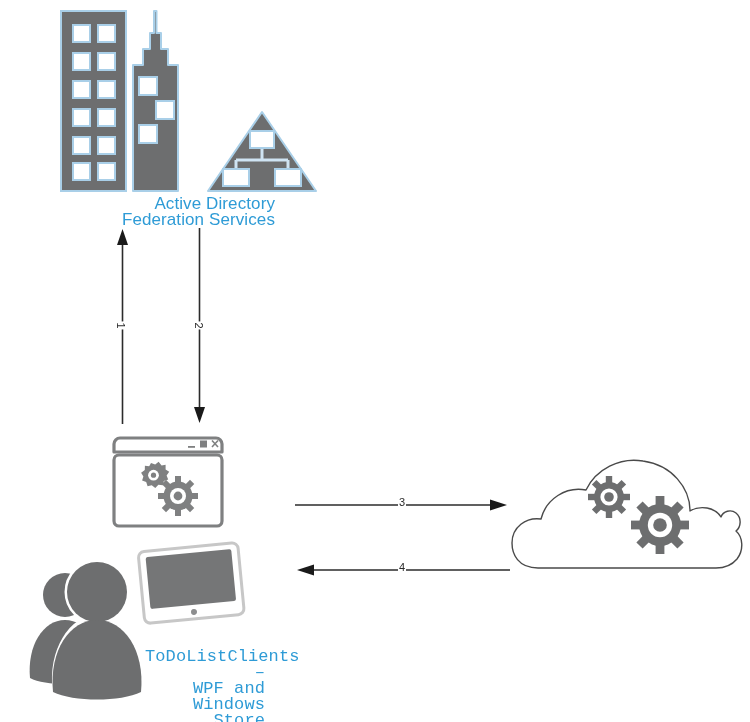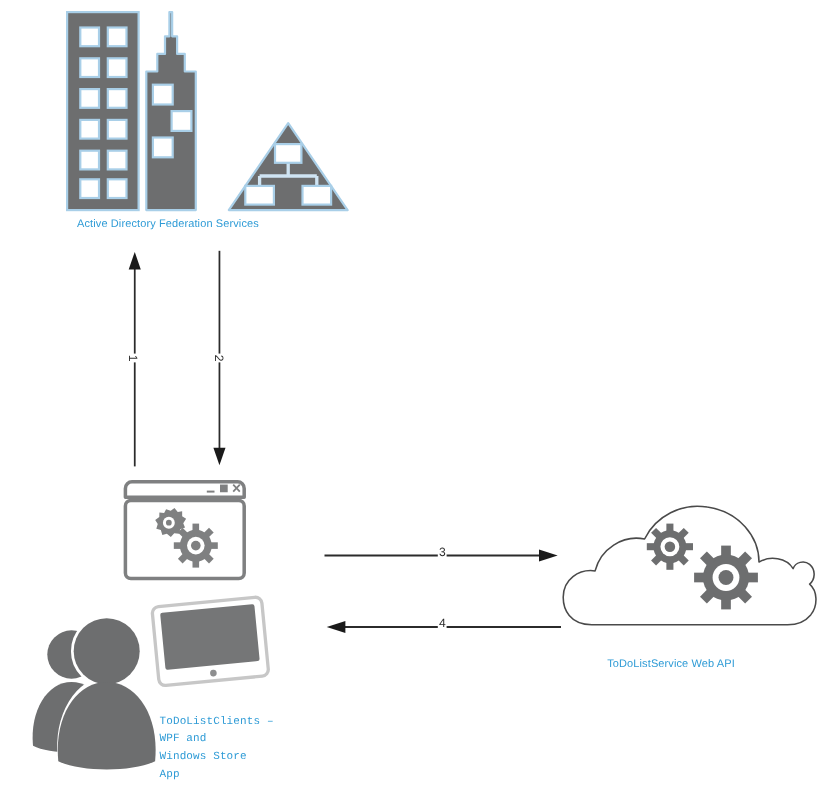--- a/index.html
+++ b/index.html
@@ -18,23 +18,23 @@
     position: absolute;
     left: 0; top: 0;
     width: 750px;
     height: 722px;
   }
   .node {
     position: absolute;
   }
   .node-label {
     position: absolute;
-    text-align: left;
+    text-align: right;
     color: #2e9bd6;
-    font-size: 10px;
+    font-size: 17px;
     line-height: 16px;
     font-family: "Liberation Sans", sans-serif;
     white-space: pre-line;
     letter-spacing: 0.1px;
   }
   .flow-num {
     position: absolute;
     color: #2b2b2b;
     font-size: 11px;
     font-family: "Liberation Sans", sans-serif;
@@ -240,21 +240,20 @@
           <rect x="-4.4" y="18" width="8.8" height="11" transform="rotate(45)"></rect>
           <rect x="-29" y="-4.4" width="11" height="8.8" transform="rotate(45)"></rect>
           <rect x="18" y="-4.4" width="11" height="8.8" transform="rotate(45)"></rect>
         </g>
         <circle cx="0" cy="0" r="12.2" fill="#ffffff"></circle>
         <circle cx="0" cy="0" r="6.8" fill="#6d6e6f"></circle>
       </g>
     </svg>
   </div>
 
-  <div class="node-label" id="cloud-label">ToDoListService Web API</div>
 
   <div class="node" id="clients-icon">
     <svg width="230" height="165" viewBox="0 0 230 165" aria-hidden="true">
 
       <g fill="#6d6e6f">
         <circle cx="40" cy="45" r="22"></circle>
         <path d="M5 128 C2 96 18 70 40 70 C62 70 78 96 75 128 C60 136 20 136 5 128 Z"></path>
       </g>
 
       <g fill="none" stroke="#ffffff" stroke-width="5">

